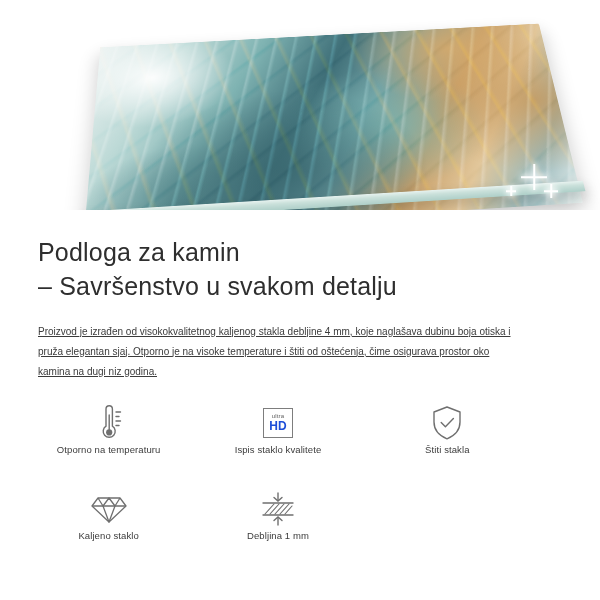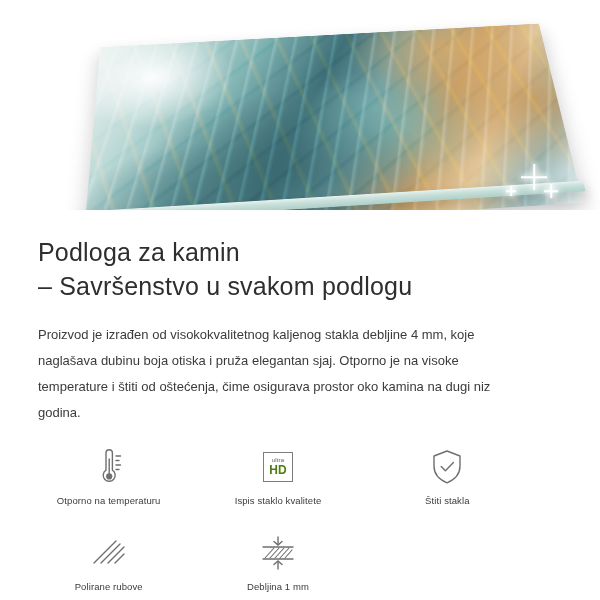--- a/index.html
+++ b/index.html
@@ -86,24 +86,25 @@
     margin-top: 26px;
     font-size: 25px;
     line-height: 1.35;
     font-weight: 400;
     color: #2e2e2e;
     letter-spacing: 0.2px;
   }
   .title .line2 { display: block; }
   .desc {
     margin-top: 18px;
-    font-size: 13px;
+    font-size: 10px;
     line-height: 2.0;
     color: #3b3b3b;
     max-width: 530px;
+    text-decoration: underline;
   }
 
   
   .features {
     margin-top: 20px;
     display: grid;
     grid-template-columns: repeat(3, 1fr);
     row-gap: 6px;
     padding: 0 24px;
   }
@@ -114,53 +115,52 @@
     justify-content: flex-start;
     height: 80px;
   }
   .feature-icon {
     height: 42px;
     display: flex;
     align-items: center;
     justify-content: center;
   }
   .feature-label {
-    margin-top: 7px;
     font-size: 9.5px;
     color: #3b3b3b;
     text-align: left;
     letter-spacing: 0.1px;
   }
   .hd-box {
     width: 30px; height: 30px;
     border: 1.4px solid #7d7d7d;
     display: flex; flex-direction: column;
     align-items: center; justify-content: center;
     line-height: 1;
   }
   .hd-small { font-size: 6px; color: #5d5d5d; letter-spacing: 0.2px; }
-  .hd-big { font-size: 12px; font-weight: 700; color: #4d7c0f; margin-top: 1px; }
+  .hd-big { font-size: 12px; font-weight: 700; color: #1d4ed8; margin-top: 1px; }
 </style>
 </head>
 <body>
 
 <div class="page">
 
   <div class="hero">
     <div class="hero-panel"></div>
     <div class="hero-edge"></div>
     <div class="sparkle sp1"></div>
     <div class="sparkle sp2"></div>
     <div class="sparkle sp3"></div>
   </div>
 
   <div class="content">
     <h1 class="title">
       <span>Podloga za kamin</span>
-      <span class="line2">– Savršenstvo u svakom podlogu</span>
+      <span class="line2">– Savršenstvo u svakom detalju</span>
     </h1>
 
     <p class="desc">Proizvod je izrađen od visokokvalitetnog kaljenog stakla debljine 4 mm, koje naglašava dubinu boja otiska i pruža elegantan sjaj. Otporno je na visoke temperature i štiti od oštećenja, čime osigurava prostor oko kamina na dugi niz godina.</p>
   </div>
 
   <div class="features">
 
     <div class="feature">
       <div class="feature-icon">
         <svg width="34" height="40" viewBox="0 0 34 40" fill="none" stroke="#6f6f6f" stroke-width="1.4" stroke-linecap="round">
@@ -186,32 +186,32 @@
     <div class="feature">
       <div class="feature-icon">
         <svg width="36" height="40" viewBox="0 0 36 40" fill="none" stroke="#6f6f6f" stroke-width="1.4" stroke-linecap="round" stroke-linejoin="round">
           <path d="M18 4 31 9v10c0 8-5.6 13.8-13 16.8C10.6 32.8 5 27 5 19V9z"></path>
           <path d="M12.2 19.6l4.2 4.2 8-8.4"></path>
         </svg>
       </div>
       <div class="feature-label">Štiti stakla</div>
     </div>
 
-
-    <div class="feature">
-      <div class="feature-icon">
-        <svg width="38" height="32" viewBox="0 0 38 32" fill="none" stroke="#6f6f6f" stroke-width="1.4" stroke-linecap="round">
-          <path d="M4 26 L26 4"></path>
-          <path d="M11 26 L30 7"></path>
-          <path d="M18 26 L34 10"></path>
-          <path d="M25 26 L34 17"></path>
-        </svg>
-      </div>
-      <div class="feature-label">Polirane rubove</div>
-    </div>
+    <div class="feature">
+      <div class="feature-icon">
+        <svg width="38" height="34" viewBox="0 0 38 34" fill="none" stroke="#6f6f6f" stroke-width="1.3" stroke-linejoin="round">
+          <path d="M8 6h22l6 8-17 16L2 14z"></path>
+          <path d="M2 14h34"></path>
+          <path d="M8 6l5 8 6-8 6 8 5-8"></path>
+          <path d="M13 14l6 16 6-16"></path>
+        </svg>
+      </div>
+      <div class="feature-label">Kaljeno staklo</div>
+    </div>
+
 
     <div class="feature">
       <div class="feature-icon">
         <svg width="40" height="36" viewBox="0 0 40 36" fill="none" stroke="#6f6f6f" stroke-width="1.4" stroke-linecap="round">
           <path d="M20 2v7"></path>
           <path d="M16 6.5l4 3.5 4-3.5"></path>
           <path d="M5 12h30"></path>
           <path d="M5 24h30"></path>
           <path d="M20 34v-7"></path>
           <path d="M16 29.5l4-3.5 4 3.5"></path>

